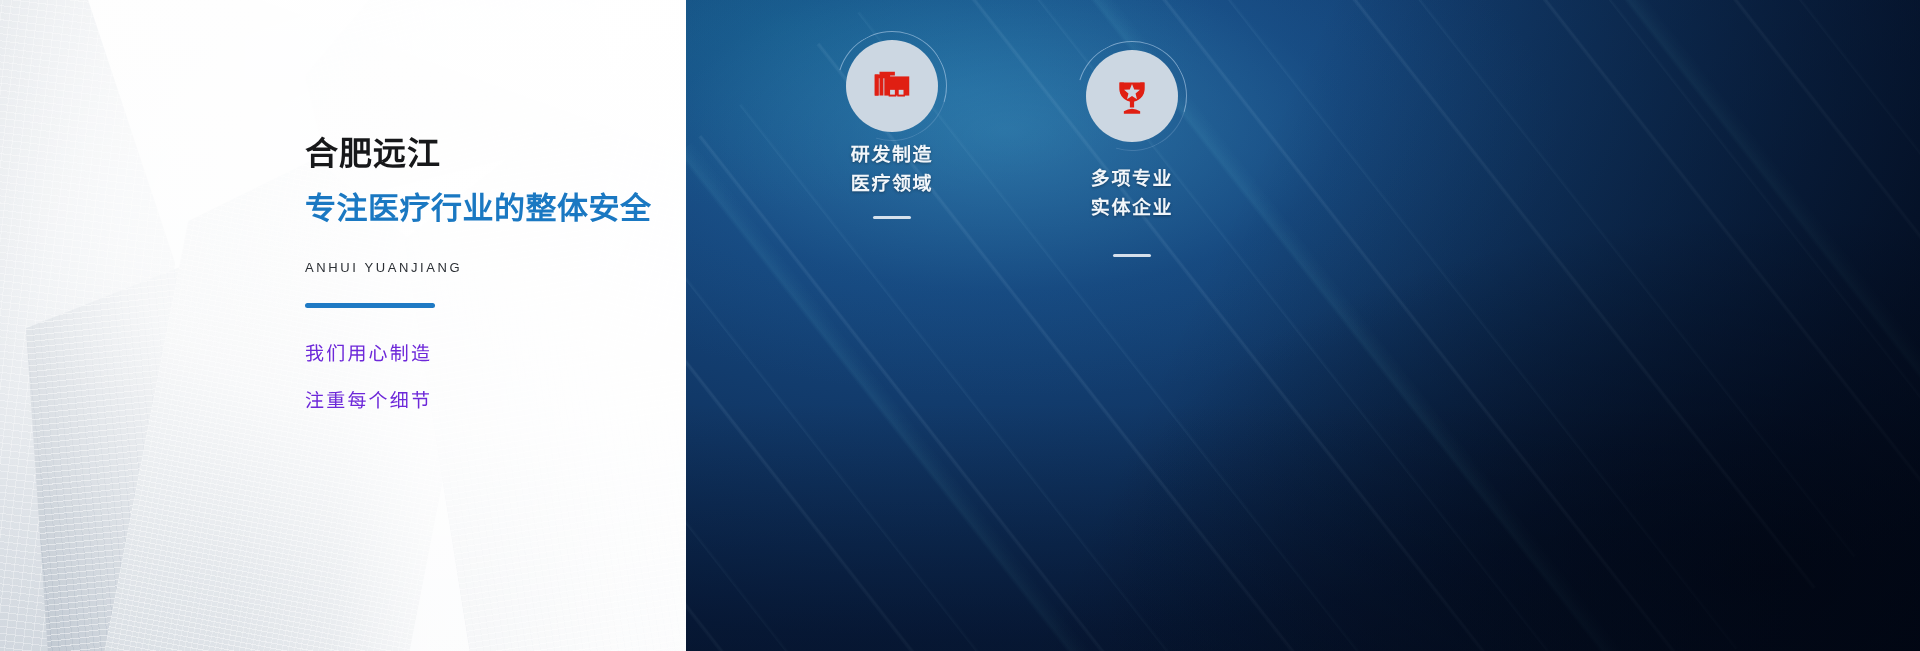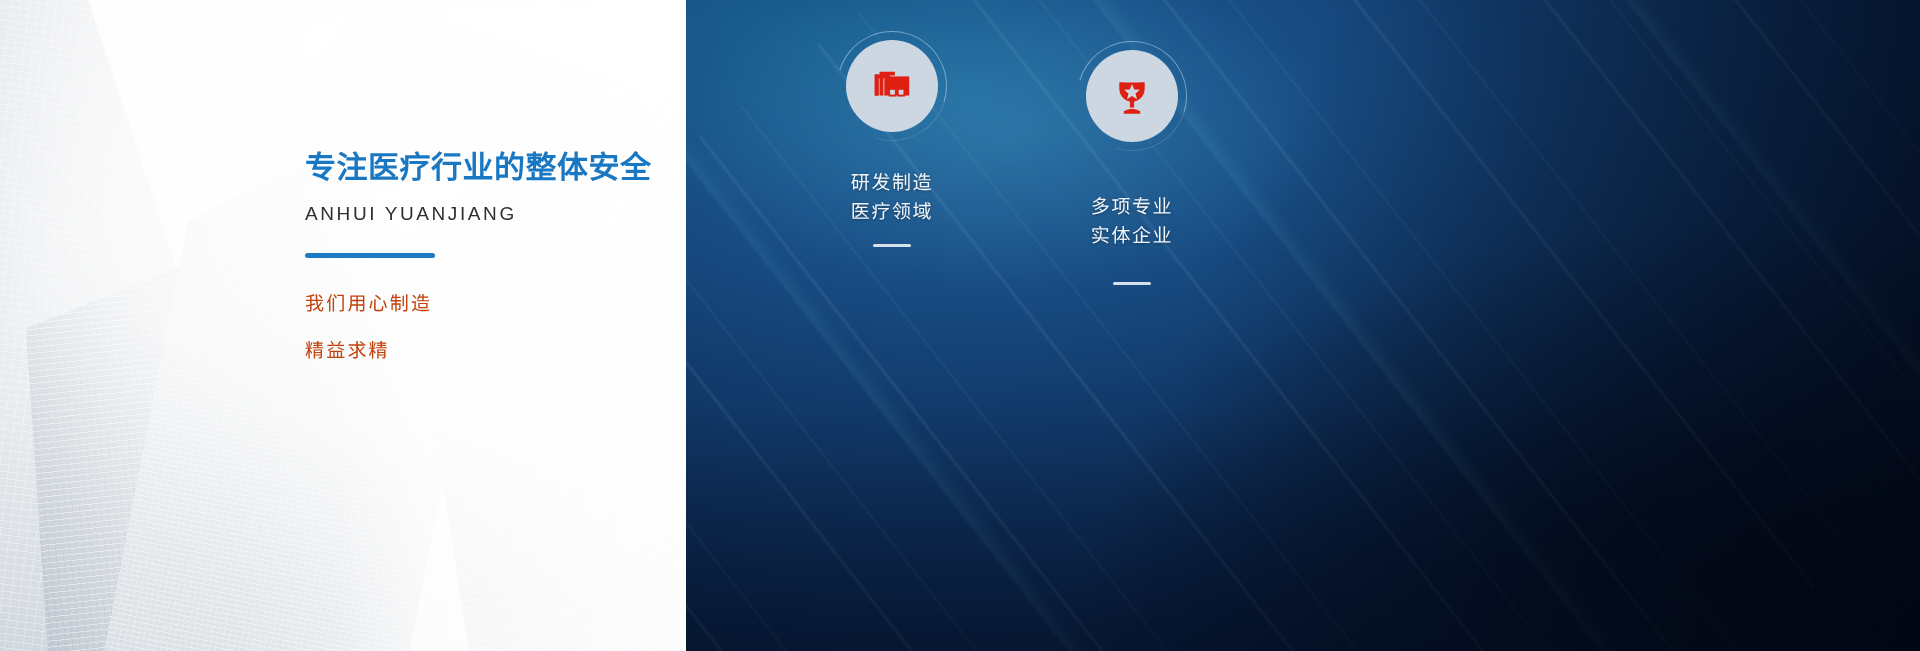--- a/index.html
+++ b/index.html
@@ -112,31 +112,31 @@
     font-size:33px; font-weight:700; color:#17181a;
     letter-spacing:1px; line-height:1.24;
     white-space:nowrap;
   }
   .brand-sub {
     font-size:31px; font-weight:700; color:#1a78c2;
     letter-spacing:.5px; line-height:1.3;
     margin-top:14px; white-space:nowrap;
   }
   .brand-pinyin {
-    font-size:19px; font-weight:400; color:#2b2f34;
-    letter-spacing:2.6px; margin-top:15px;
+    font-size:13px; font-weight:400; color:#2b2f34;
+    letter-spacing:2.6px; margin-top:31px;
     white-space:nowrap;
   }
   .divider {
     width:130px; height:5px; border-radius:3px;
     background:#1f7ac4; margin-top:28px;
   }
   .tagline { margin-top:36px; }
   .tagline-line {
-    font-size:19px; color:#c2410c; font-weight:400;
+    font-size:19px; color:#6d28d9; font-weight:400;
     letter-spacing:2.2px; line-height:1;
     margin-bottom:28px; white-space:nowrap;
   }
   .tagline-line:last-child { margin-bottom:0; }
 
   
   .right-panel {
     position:relative;
     width:1234px; height:651px;
     flex:1 1 auto;
@@ -219,27 +219,27 @@
     border-radius:50%;
     border:1.3px solid rgba(190,215,240,.55);
     border-left-color:transparent;
     border-bottom-color:rgba(190,215,240,.20);
     transform:rotate(-28deg);
   }
   .icon-badge svg { width:46px; height:46px; display:block; }
   .icon-red { fill:#e01f13; }
 
   .feature-label {
-    margin-top:36px;
+    margin-top:8px;
     text-align:center;
     color:#f2f6fa;
     font-size:19px;
     line-height:1.55;
     letter-spacing:1.6px;
-    font-weight:400;
+    font-weight:700;
     text-shadow:0 1px 3px rgba(0,0,0,.35);
     white-space:nowrap;
   }
   .feature-dash {
     margin-top:17px;
     width:38px; height:3px; border-radius:2px;
     background:#e6edf4;
     opacity:.92;
   }
   
@@ -268,26 +268,27 @@
           <div class="win spark"></div>
         </div>
       <div class="bld g3 tower-rr">
           <div class="win"></div>
         </div>
       <div class="sky-wash"></div>
       <div class="sky-wash-2"></div>
     </div>
 
     <div class="left-content">
+      <div class="brand-title">合肥远江</div>
       <div class="brand-sub">专注医疗行业的整体安全</div>
       <div class="brand-pinyin">ANHUI YUANJIANG</div>
       <div class="divider"></div>
       <div class="tagline">
         <div class="tagline-line">我们用心制造</div>
-        <div class="tagline-line">精益求精</div>
+        <div class="tagline-line">注重每个细节</div>
       </div>
     </div>
   </div>
 
   <div class="right-panel">
     <div class="rp-glow"></div>
     <div class="rp-streaks"></div>
     <div class="rp-streaks-2"></div>
     <div class="rp-vignette"></div>
 

